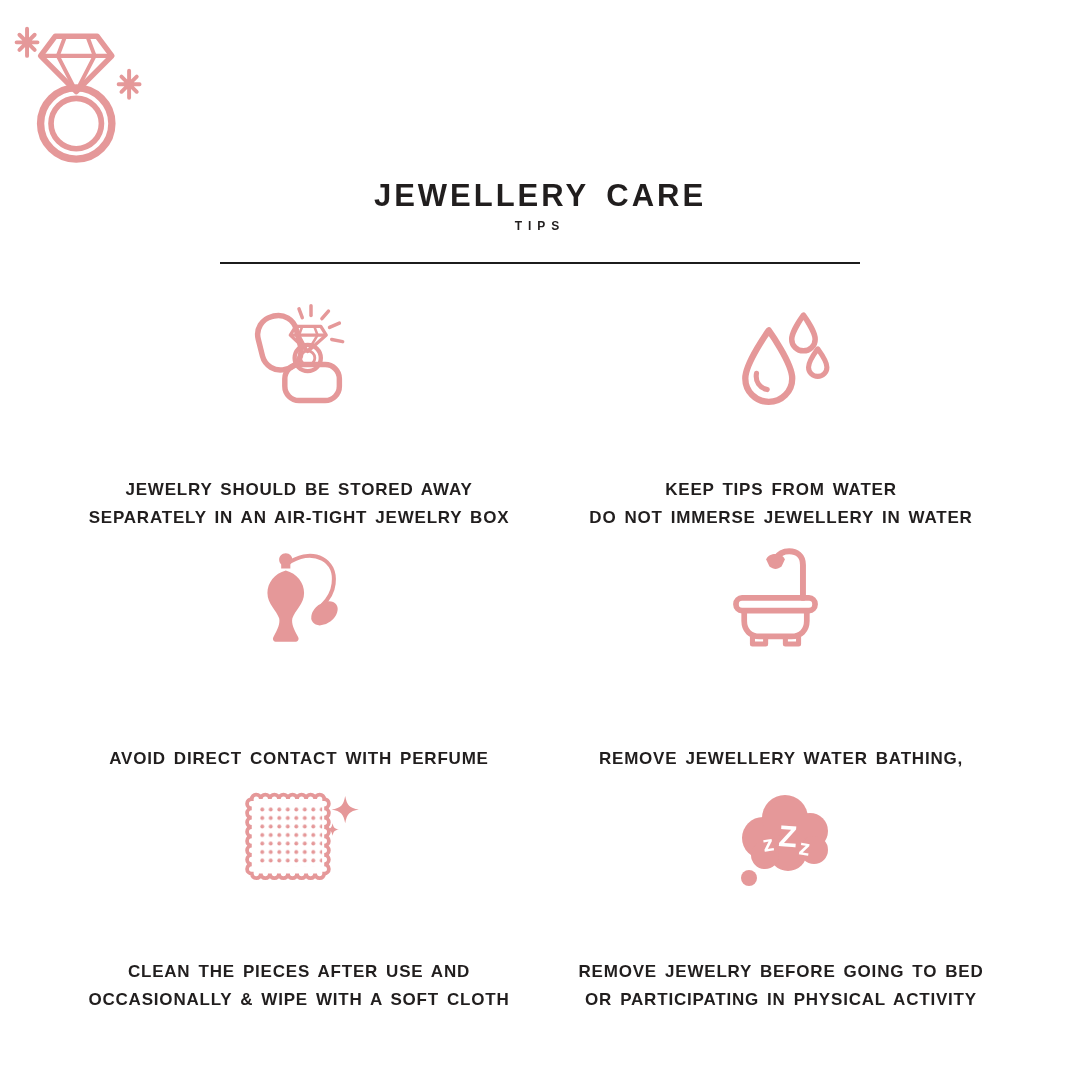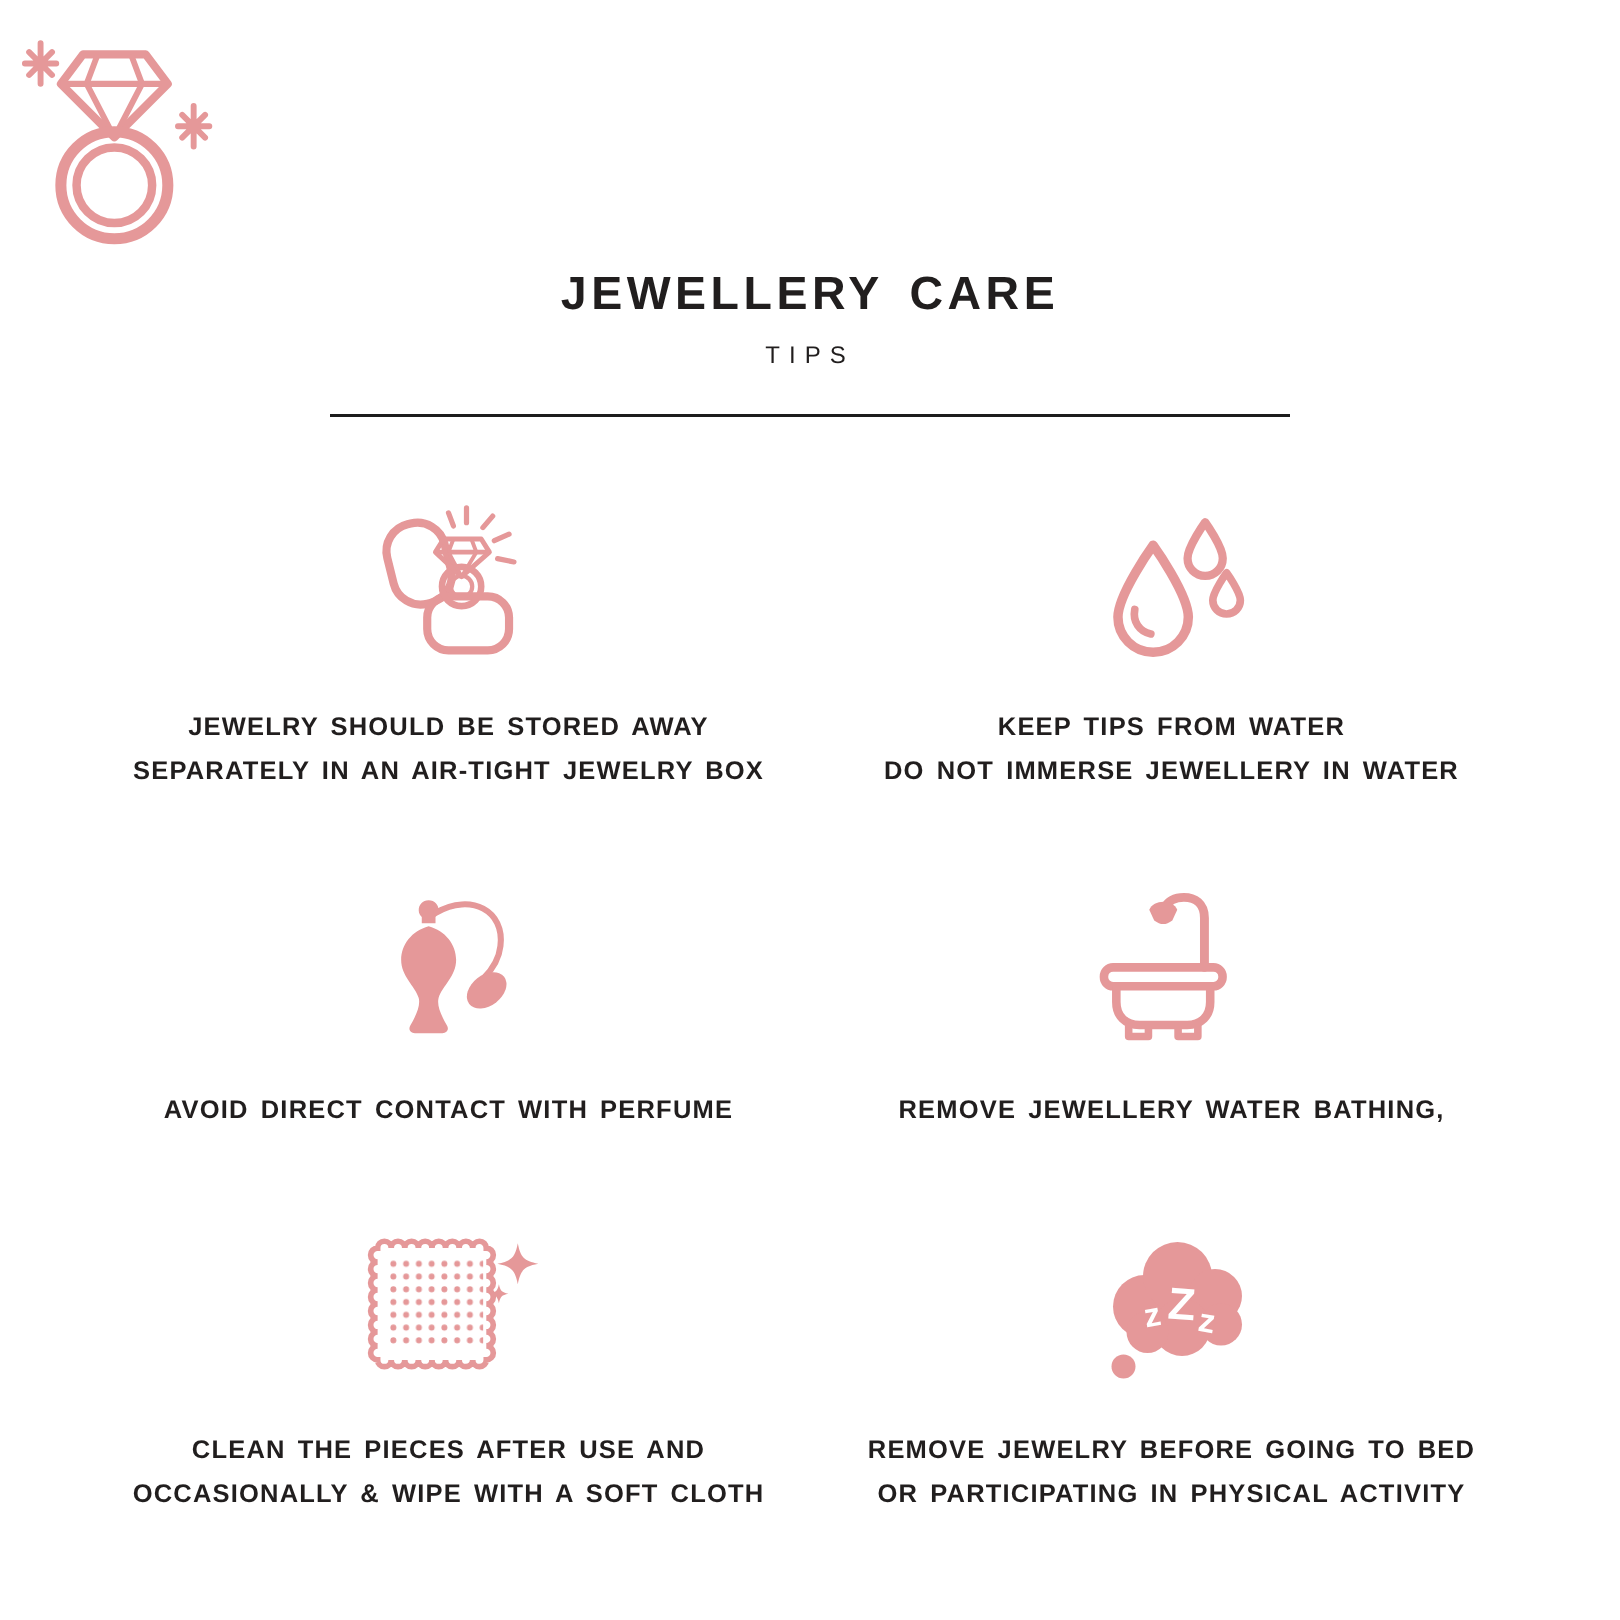--- a/index.html
+++ b/index.html
@@ -24,43 +24,43 @@
   .hero-icon svg{ display:block; }
   h1.title{
     margin-top:10px;
     font-size:31px;
     font-weight:800;
     letter-spacing:3px;
     word-spacing:6px;
     color:var(--ink);
   }
   .subtitle{
-    margin-top:15px;
-    font-size:16px;
-    font-weight:400;
+    margin-top:5px;
+    font-size:12px;
+    font-weight:700;
     letter-spacing:6px;
     color:var(--ink);
   }
   .divider{
     width:640px;height:2px;
     background:var(--divider);
     margin:29px auto 0 auto;
   }
   .tips-grid{
     margin-top:28px;
     display:grid;
     grid-template-columns:1fr 1fr;
     grid-template-rows:repeat(3, 241px);
     padding:0 58px;
   }
   .tip{
     display:flex;
     flex-direction:column;
     align-items:center;
-    justify-content:center;
+    justify-content:space-between;
   }
   .icon-wrap{
     height:132px;
     display:flex;
     align-items:center;
     justify-content:center;
   }
   .icon{ color:var(--accent); display:block; }
   .icon svg{ display:block; }
   .caption{

